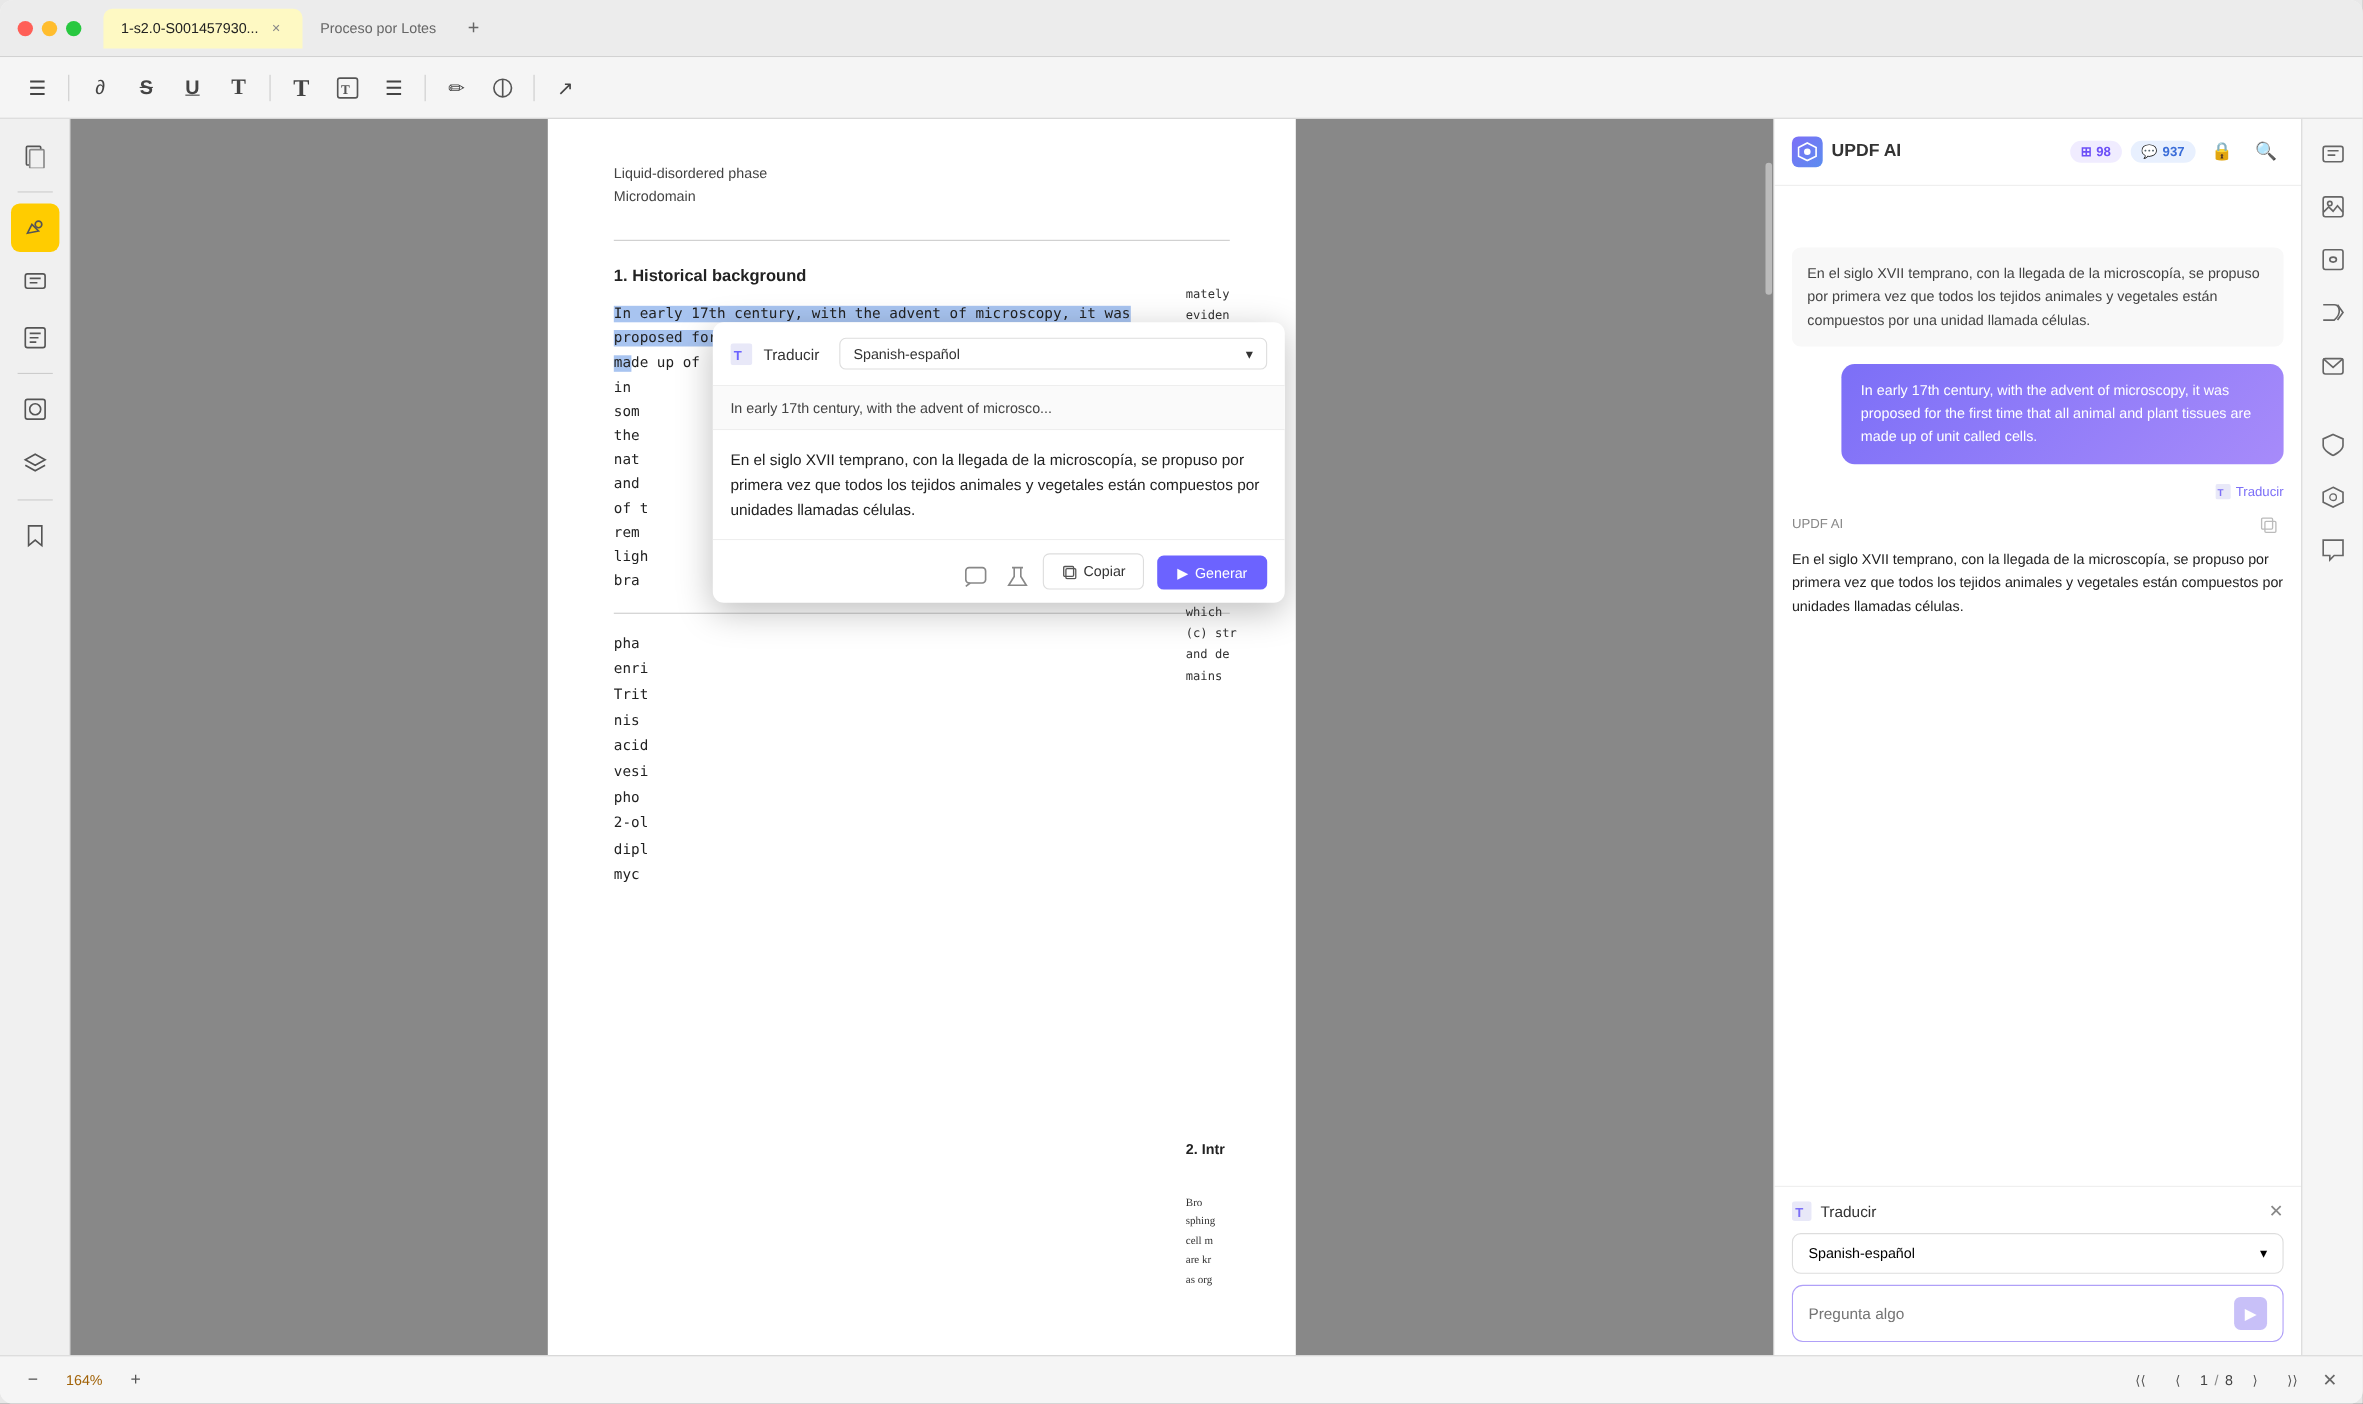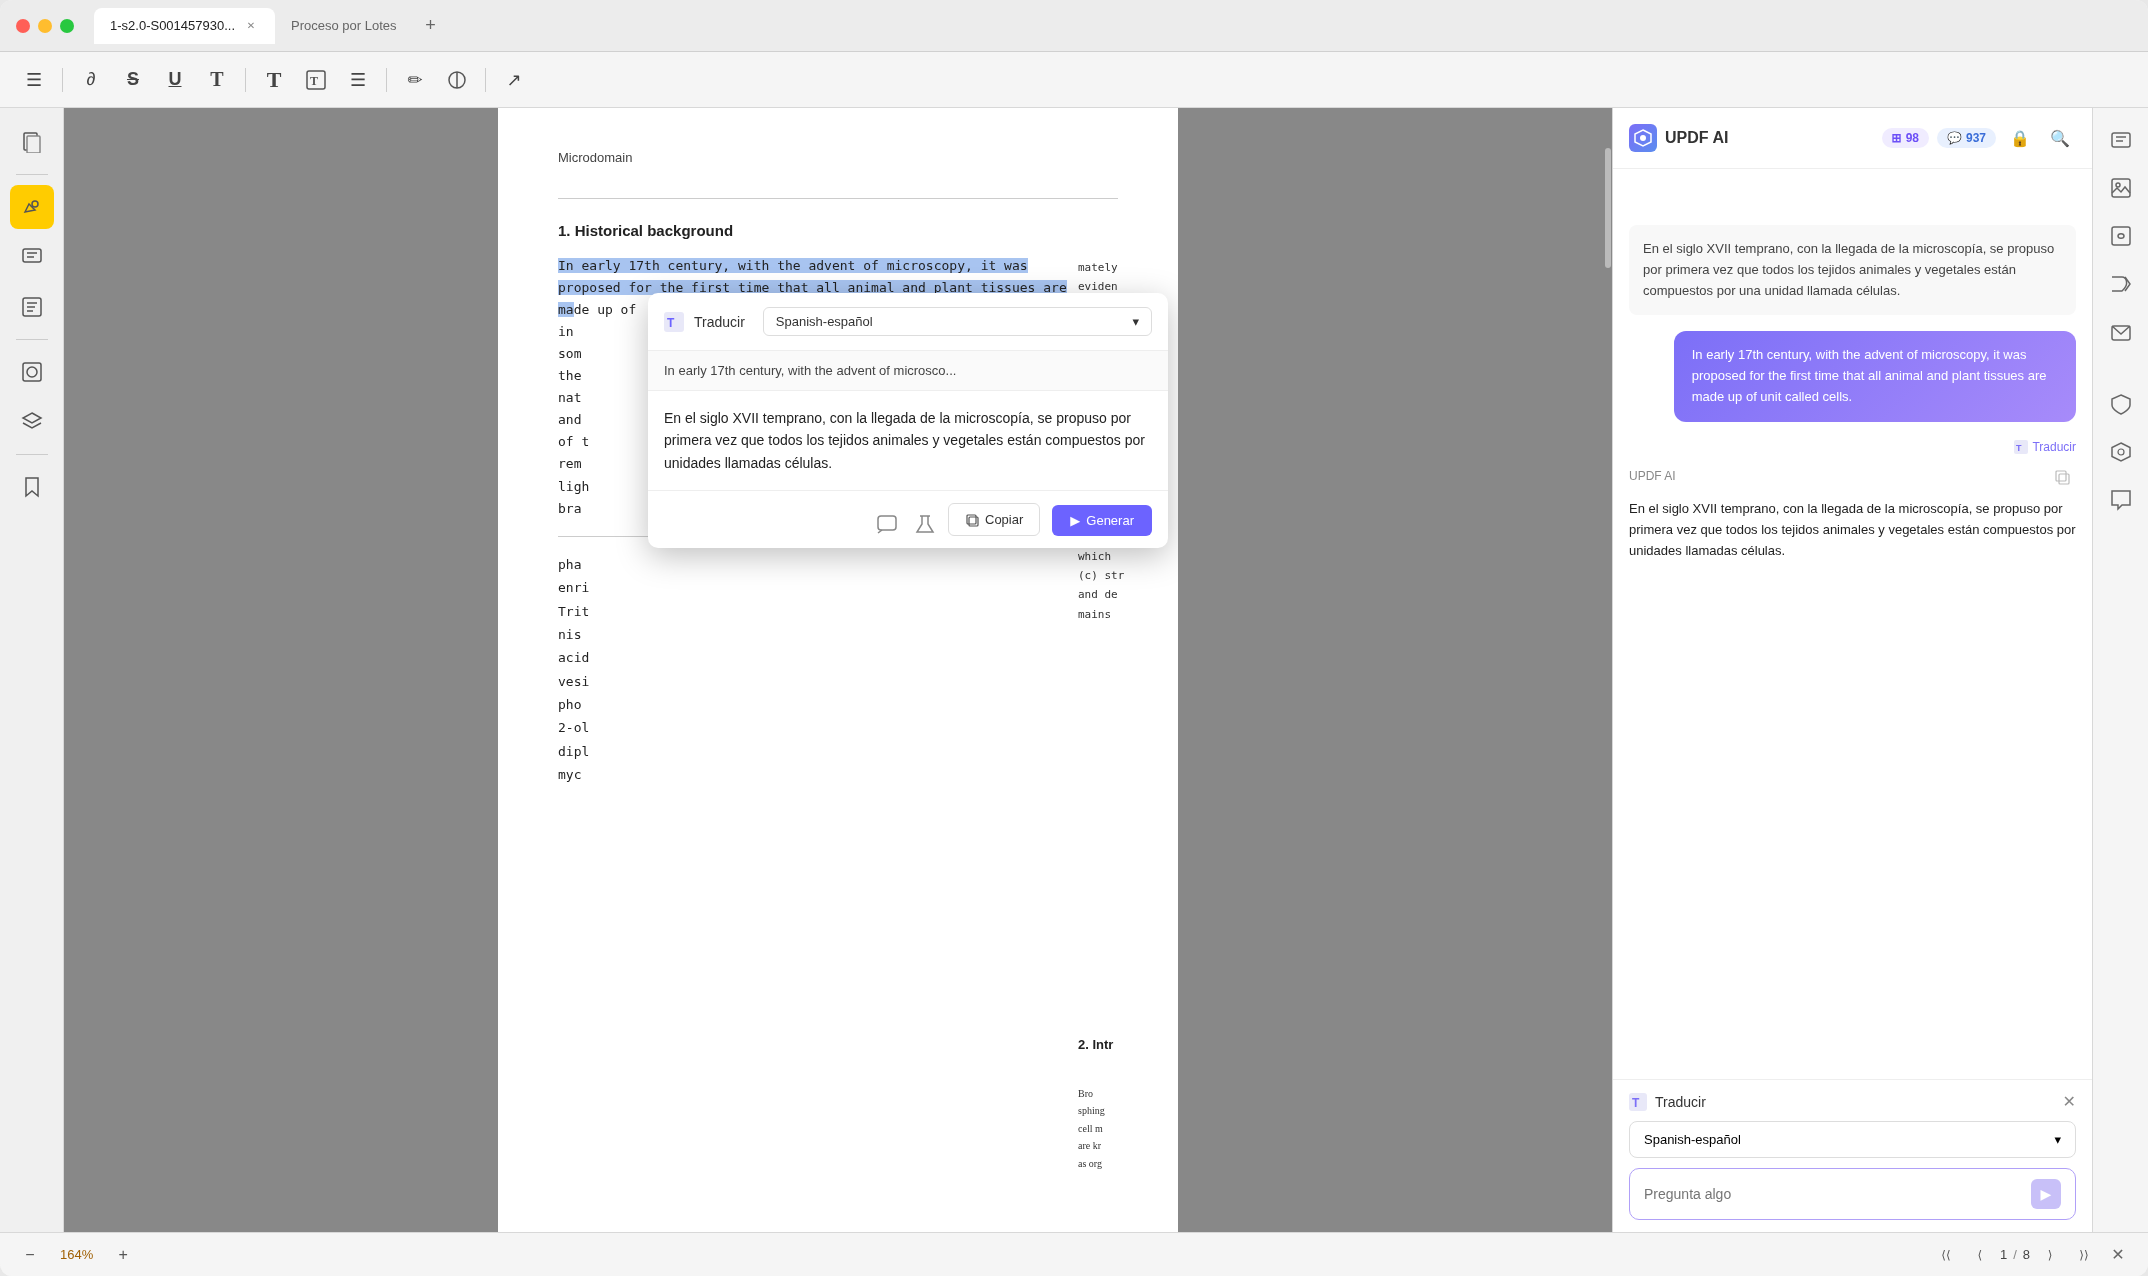--- a/index.html
+++ b/index.html
@@ -61,21 +61,21 @@
       padding: 0 16px;
       display: flex;
       align-items: center;
       gap: 8px;
       border-radius: 8px 8px 0 0;
       font-size: 13px;
       cursor: pointer;
     }
 
     .tab-active {
-      background: #ffffff;
+      background: #fef9c3;
       color: #222;
       font-weight: 500;
     }
 
     .tab-inactive {
       background: transparent;
       color: #666;
     }
 
     .tab-close {
@@ -748,20 +748,21 @@
         <svg width="22" height="22" viewBox="0 0 22 22" fill="none" stroke="#555" stroke-width="1.5">
           <path d="M5 2 H17 V20 L11 15 L5 20 Z"></path>
         </svg>
       </div>
     </div>
 
     <div class="pdf-area" style="position:relative;">
       <div class="pdf-page">
         <div class="pdf-text-content">
           <div class="pdf-label-area">
+            <div>Liquid-disordered phase</div>
             <div>Microdomain</div>
             <br>
             <div style="border-top: 1px solid #ccc; margin: 8px 0;"></div>
           </div>
 
           <div class="pdf-section-title">1. Historical background</div>
 
           <div style="font-size:13px;line-height:1.7;font-family:monospace;">
             <span class="pdf-highlighted">In early 17th century, with the advent of microscopy, it was</span><br>
             <span class="pdf-highlighted">proposed for the first time that all animal and plant tissues are</span><br>

